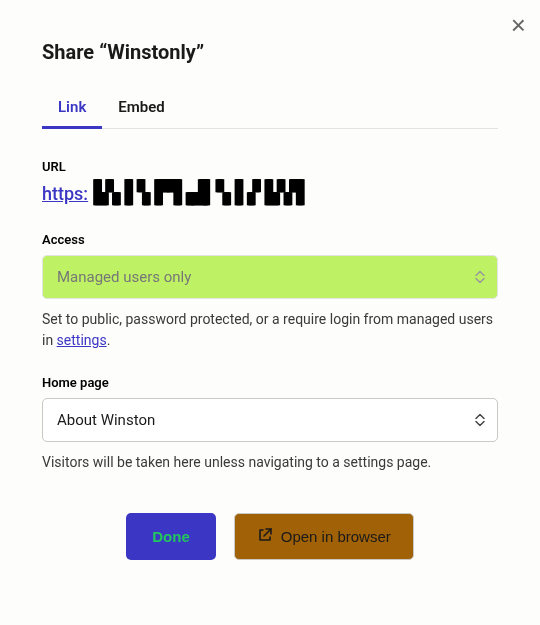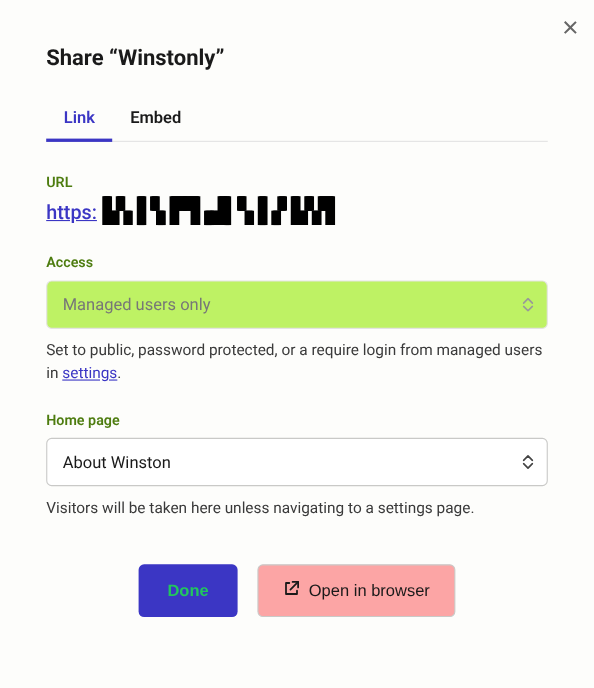--- a/index.html
+++ b/index.html
@@ -52,21 +52,21 @@
   .tab.active::after {
     content: "";
     position: absolute;
     left: 0; right: 0; bottom: -1px;
     height: 3px;
     background: #3b36c4;
   }
   .section-label {
     font-size: 13px;
     font-weight: 600;
-    color: #4d7c0f;
+    color: #000000;
     margin-bottom: 8px;
   }
   .url-row {
     display: flex;
     align-items: center;
     gap: 6px;
     margin-bottom: 28px;
   }
   .url-link {
     color: #3b36c4;
@@ -138,21 +138,21 @@
     background: #3b36c4;
     color: #22c55e;
     border: none;
     border-radius: 5px;
     padding: 14px 26px;
     font-size: 15px;
     font-weight: 600;
     cursor: pointer;
   }
   .btn-secondary {
-    background: #fca5a5;
+    background: #a16207;
     color: #1a1a1a;
     border: 1px solid #c9c9c7;
     border-radius: 5px;
     padding: 13px 22px;
     font-size: 15px;
     font-weight: 500;
     cursor: pointer;
     display: inline-flex;
     align-items: center;
     gap: 8px;

